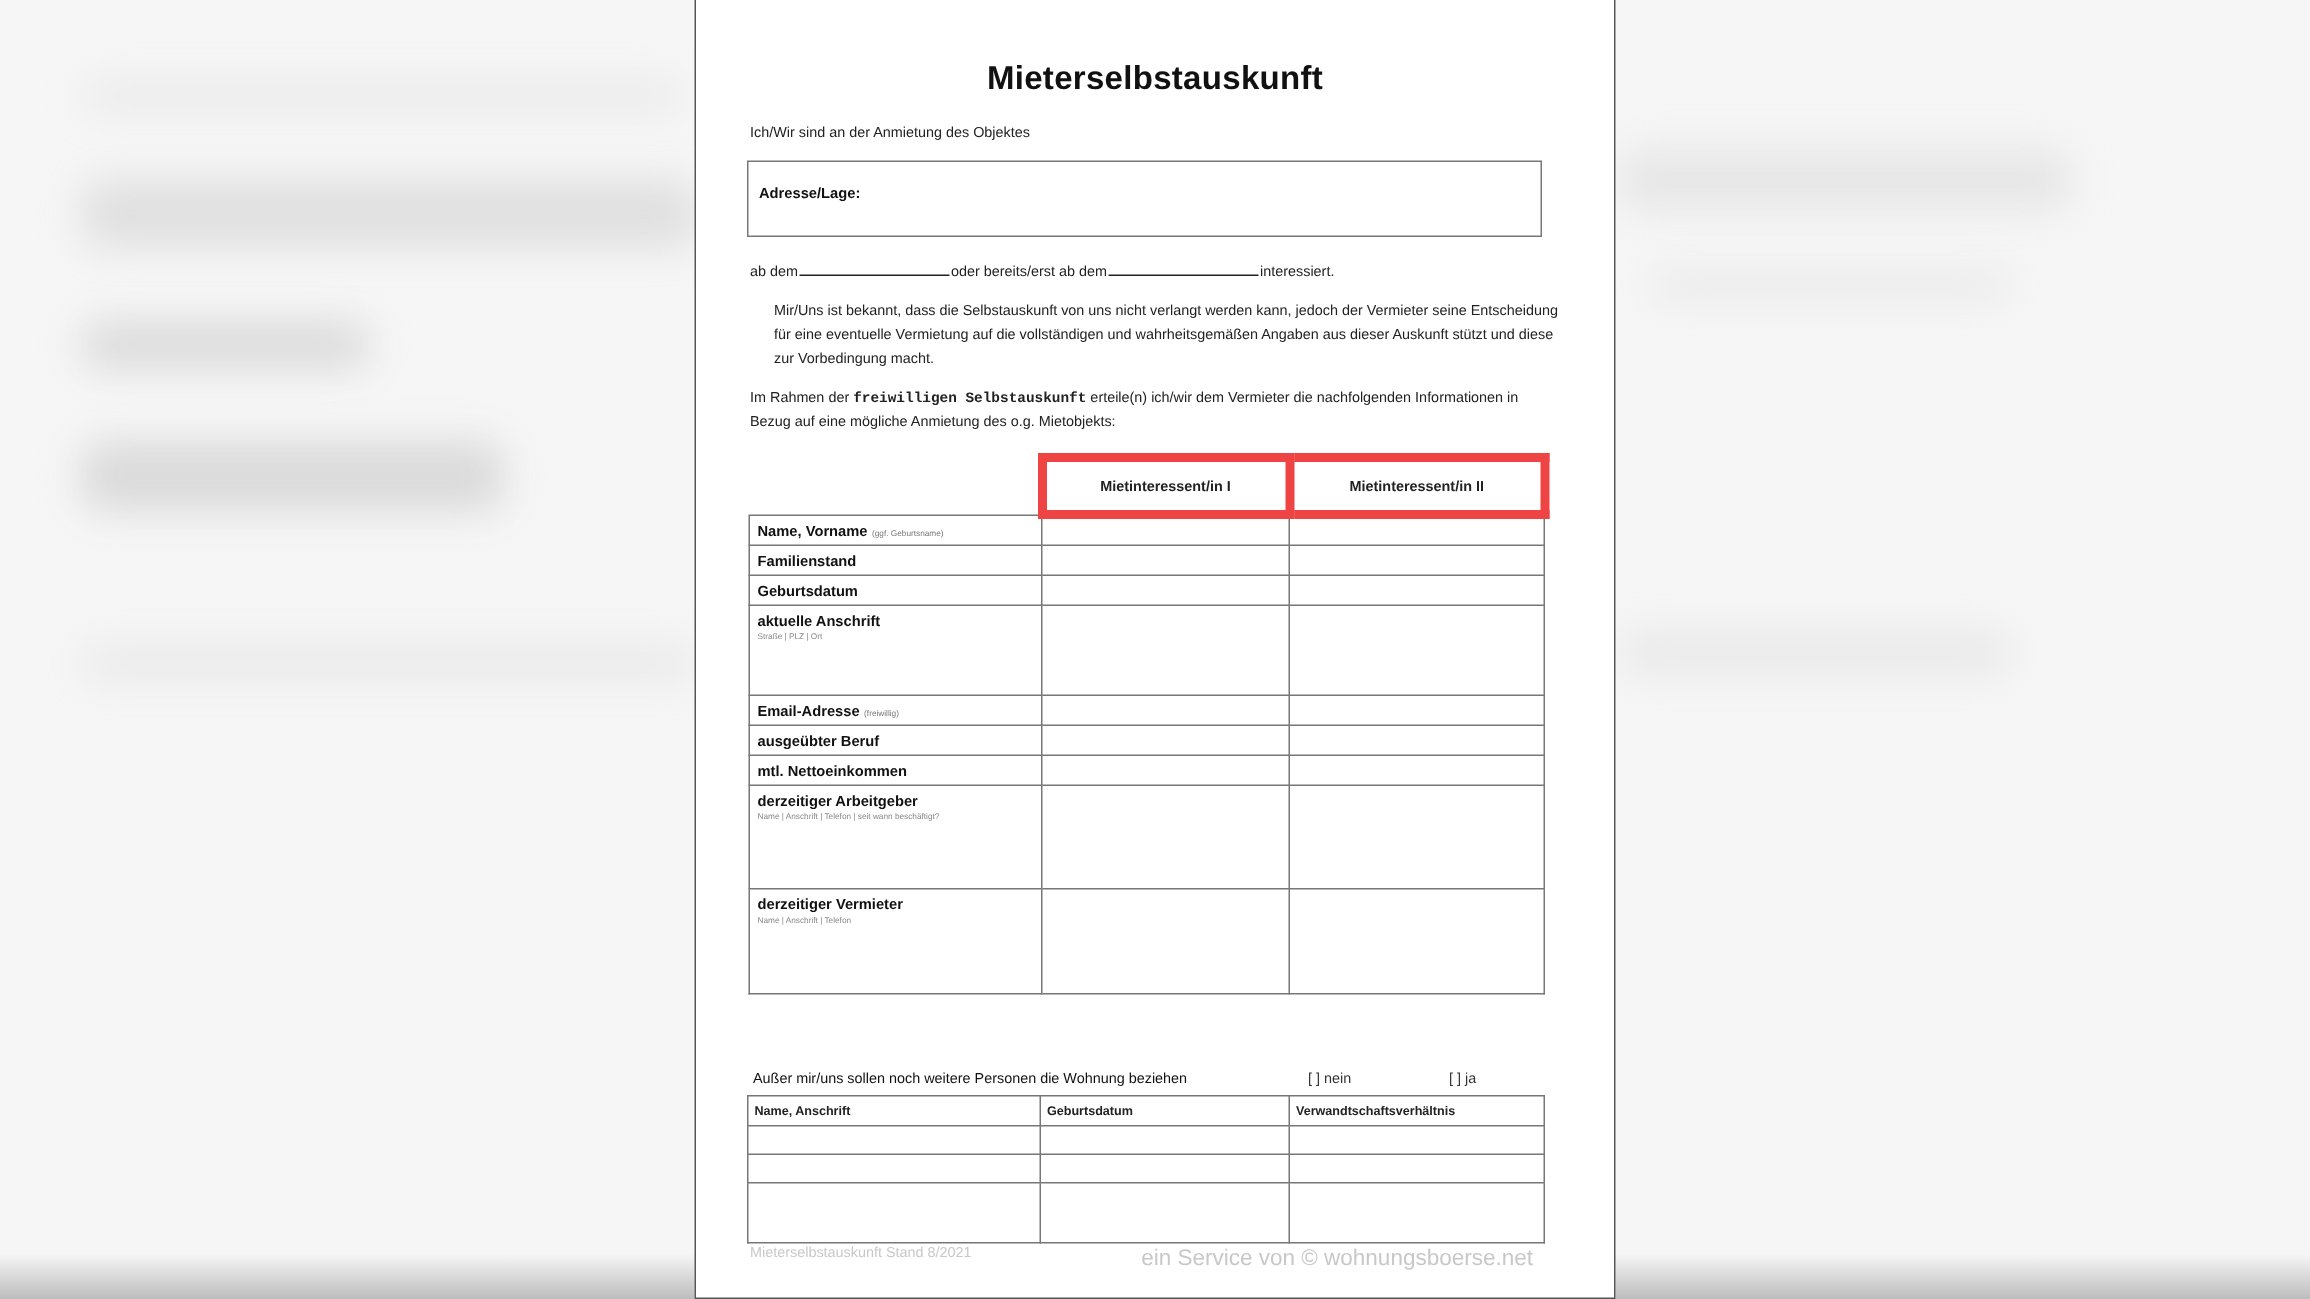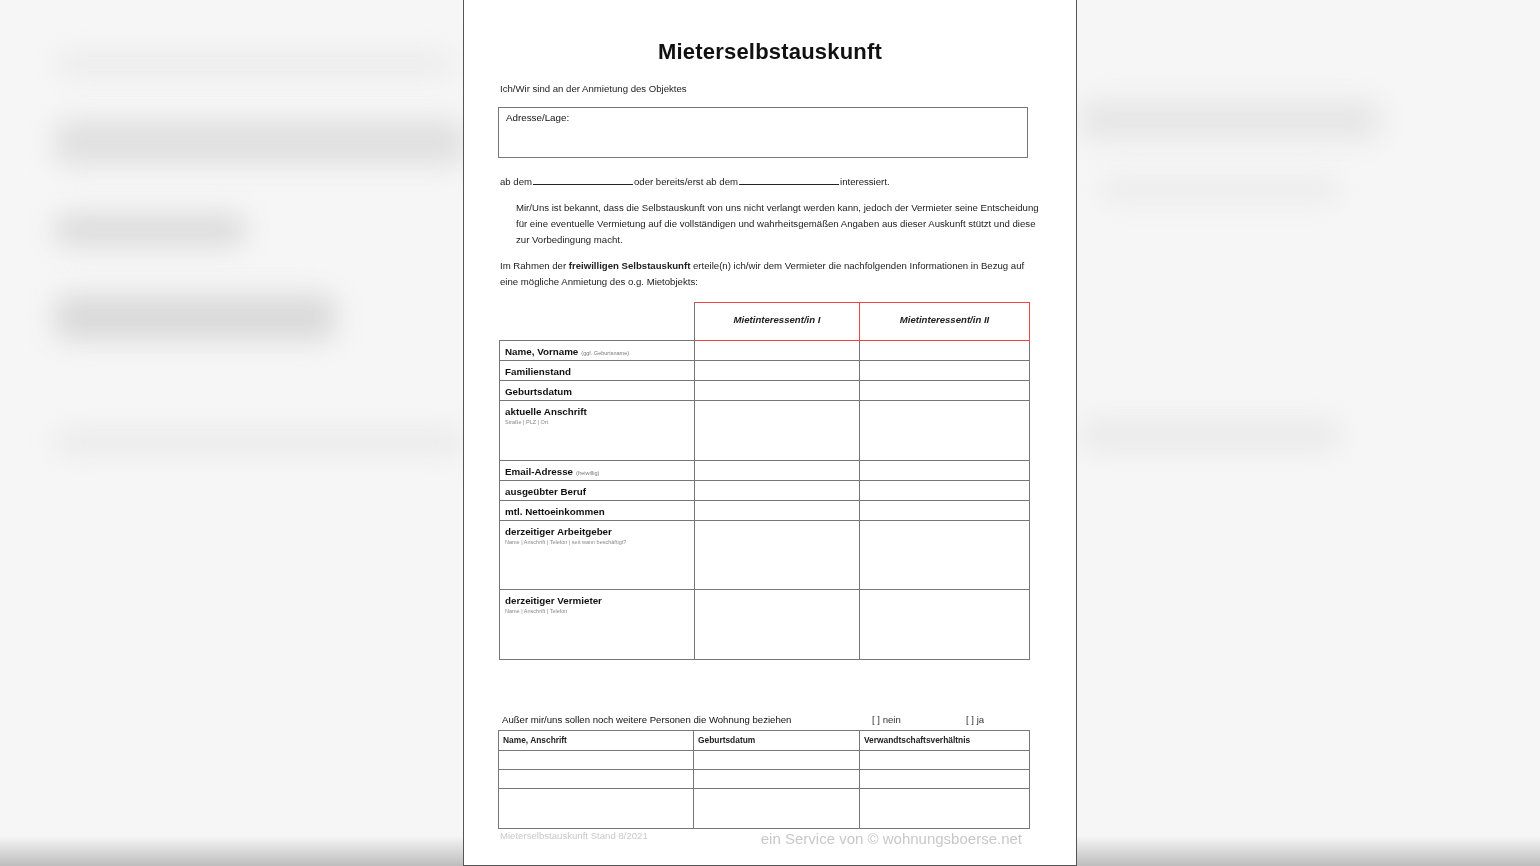--- a/index.html
+++ b/index.html
@@ -23,36 +23,36 @@
   .title {
     position: absolute; left: 0; right: 0; top: 40px; text-align: center;
     font-size: 22px; font-weight: bold; letter-spacing: 0.2px; color: #111;
   }
   .p { position: absolute; left: 36px; font-size: 9.6px; color: #222; line-height: 16px; }
   .intro { top: 82px; }
   .address-box {
     position: absolute; left: 34px; top: 108px; width: 530px; height: 51px;
     border: 1px solid #777;
   }
-  .address-box .lbl { position: absolute; left: 7px; top: 4px; font-size: 9.8px; font-weight: normal; }
+  .address-box .lbl { position: absolute; left: 7px; top: 16px; font-size: 9.8px; font-weight: bold; }
   .date-line { top: 175px; }
   .blank { display: inline-block; width: 100px; border-bottom: 1px solid #222; height: 10px; vertical-align: baseline; margin: 0 1px; }
   .para1 { top: 201px; width: 530px; margin-left: 16px; }
   .para2 { top: 259px; width: 530px; }
-  .para2 b { font-weight: bold; }
+  .para2 b { font-weight: bold; font-family: Liberation Mono, monospace; }
 
   table.main {
     position: absolute; left: 35px; top: 303px; border-collapse: collapse;
     width: 530px; table-layout: fixed;
   }
   table.main td { border: 1px solid #777; vertical-align: top; padding: 0 5px; }
   table.main td.empty-corner { border-top: none; border-left: none; }
   table.main th {
-    border: 1px solid #ef4444; font-size: 9.6px; font-weight: bold; text-align: center;
-    vertical-align: top; padding-top: 11px; color: #222; font-style: italic;
+    border: 6px solid #ef4444; font-size: 9.6px; font-weight: bold; text-align: center;
+    vertical-align: top; padding-top: 11px; color: #222;
   }
   .rlabel { font-size: 9.8px; font-weight: bold; color: #111; line-height: 12px; padding-top: 4px; display: inline-block; }
   .rnote { font-size: 5.5px; color: #777; font-weight: normal; margin-left: 3px; }
   .rsub { display: block; font-size: 5.5px; color: #888; line-height: 7px; }
 
   .persons-q {
     position: absolute; left: 38px; top: 715px; font-size: 9.6px; font-weight: normal; color: #111;
   }
   .check-nein { position: absolute; left: 408px; top: 715px; font-size: 9.6px; color: #333; }
   .check-ja { position: absolute; left: 502px; top: 715px; font-size: 9.6px; color: #333; }

